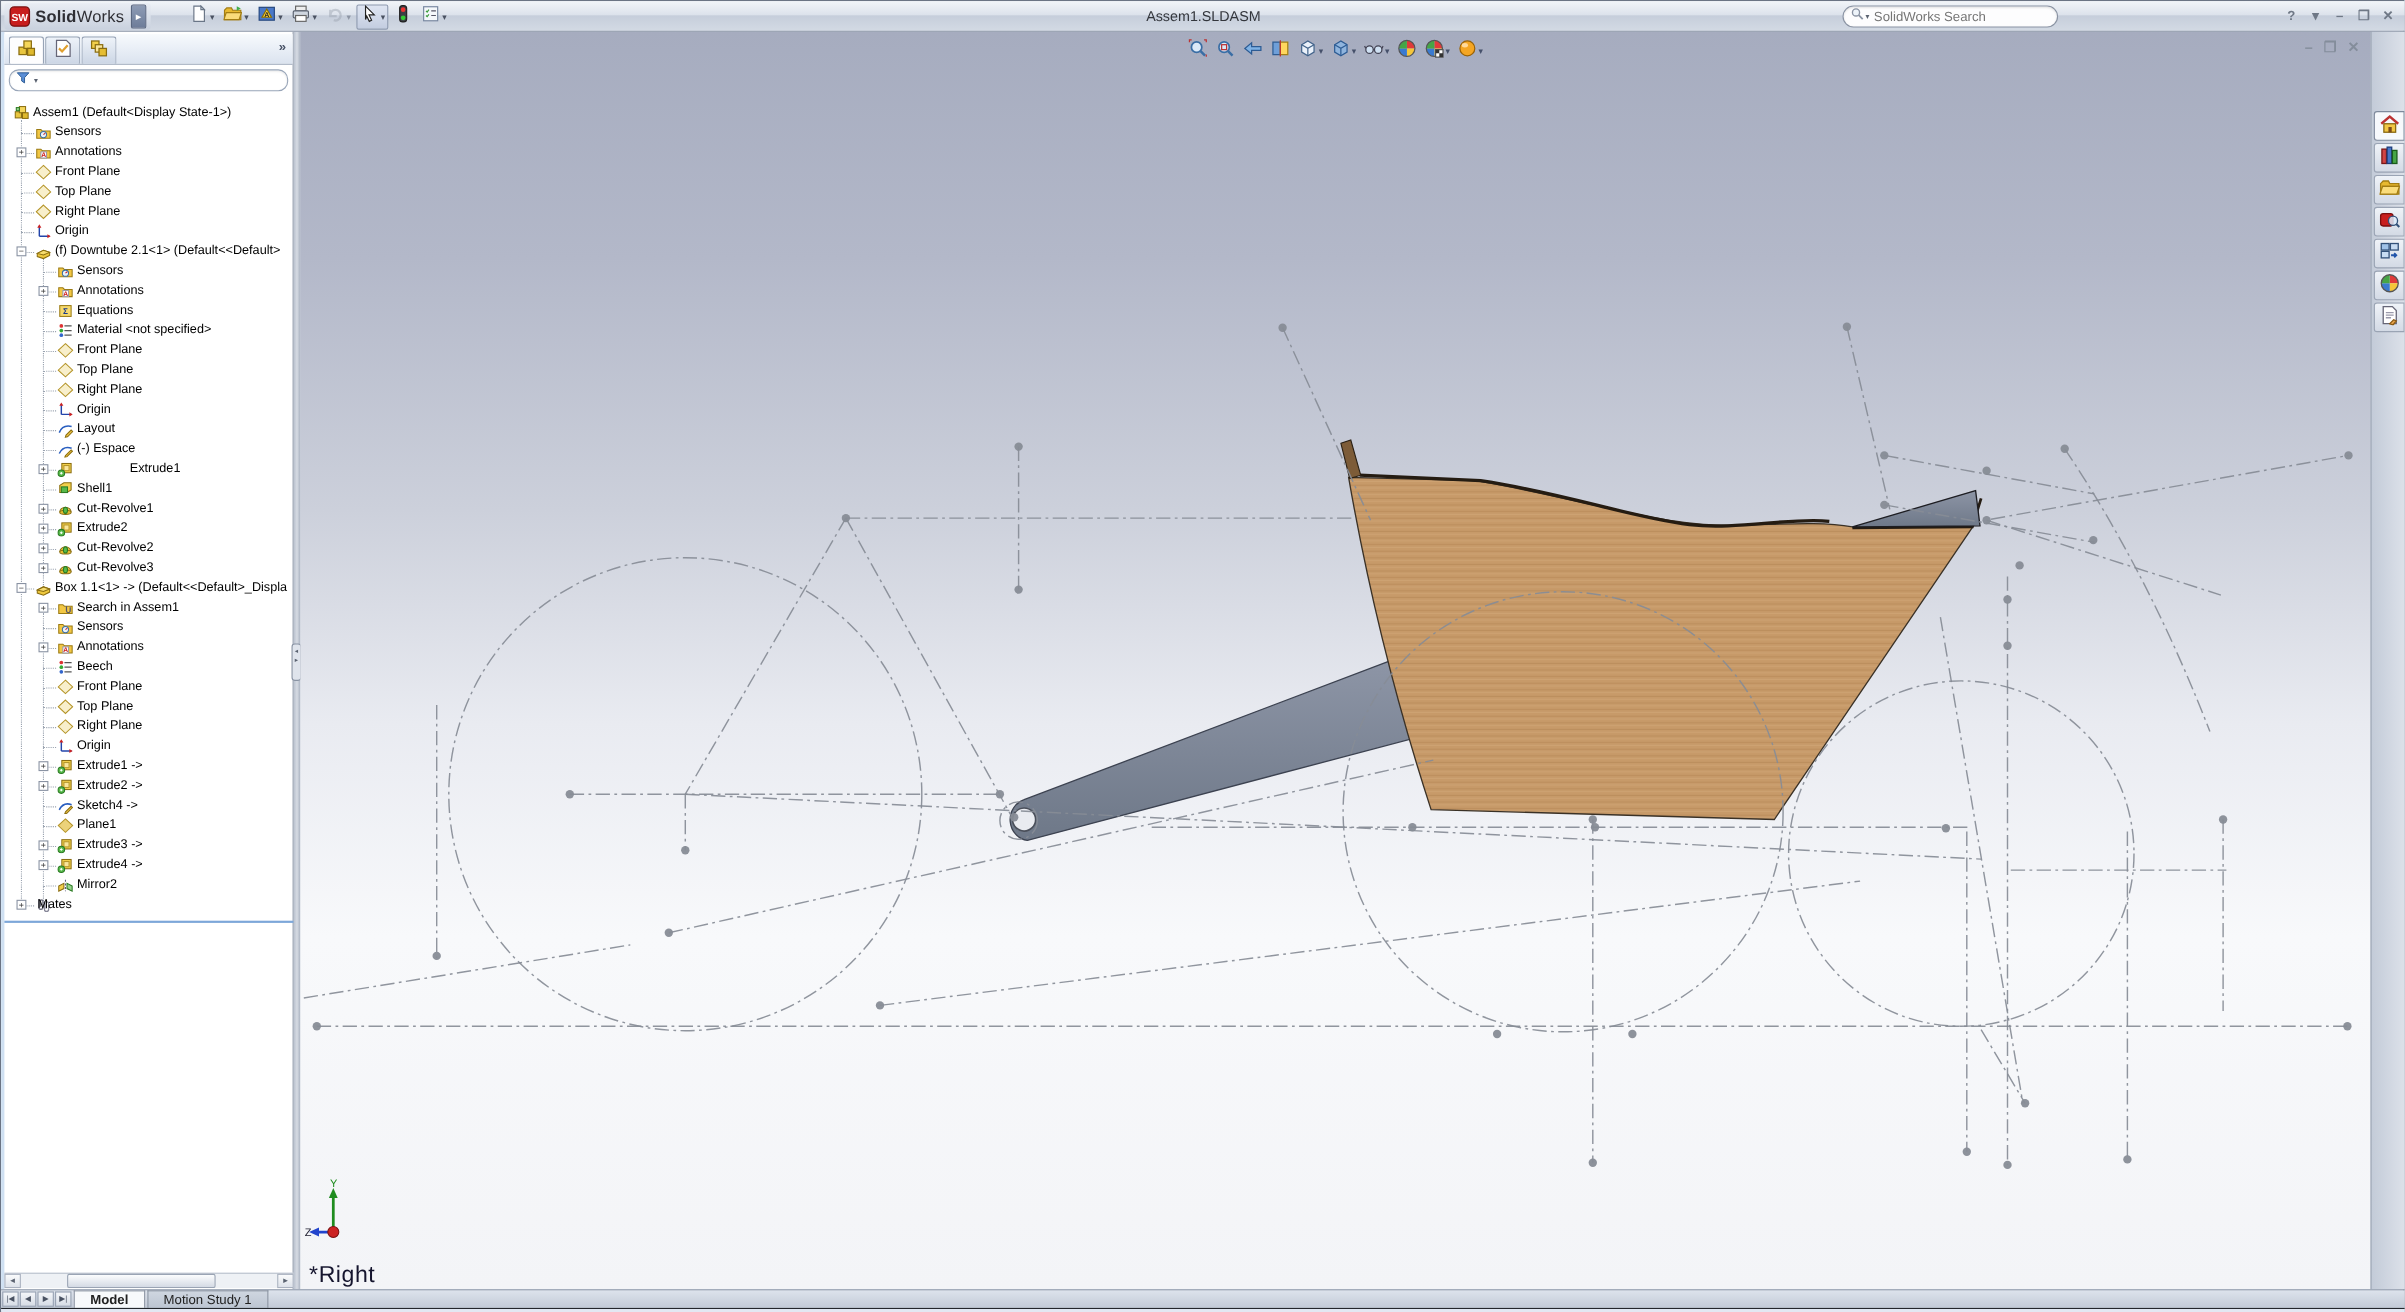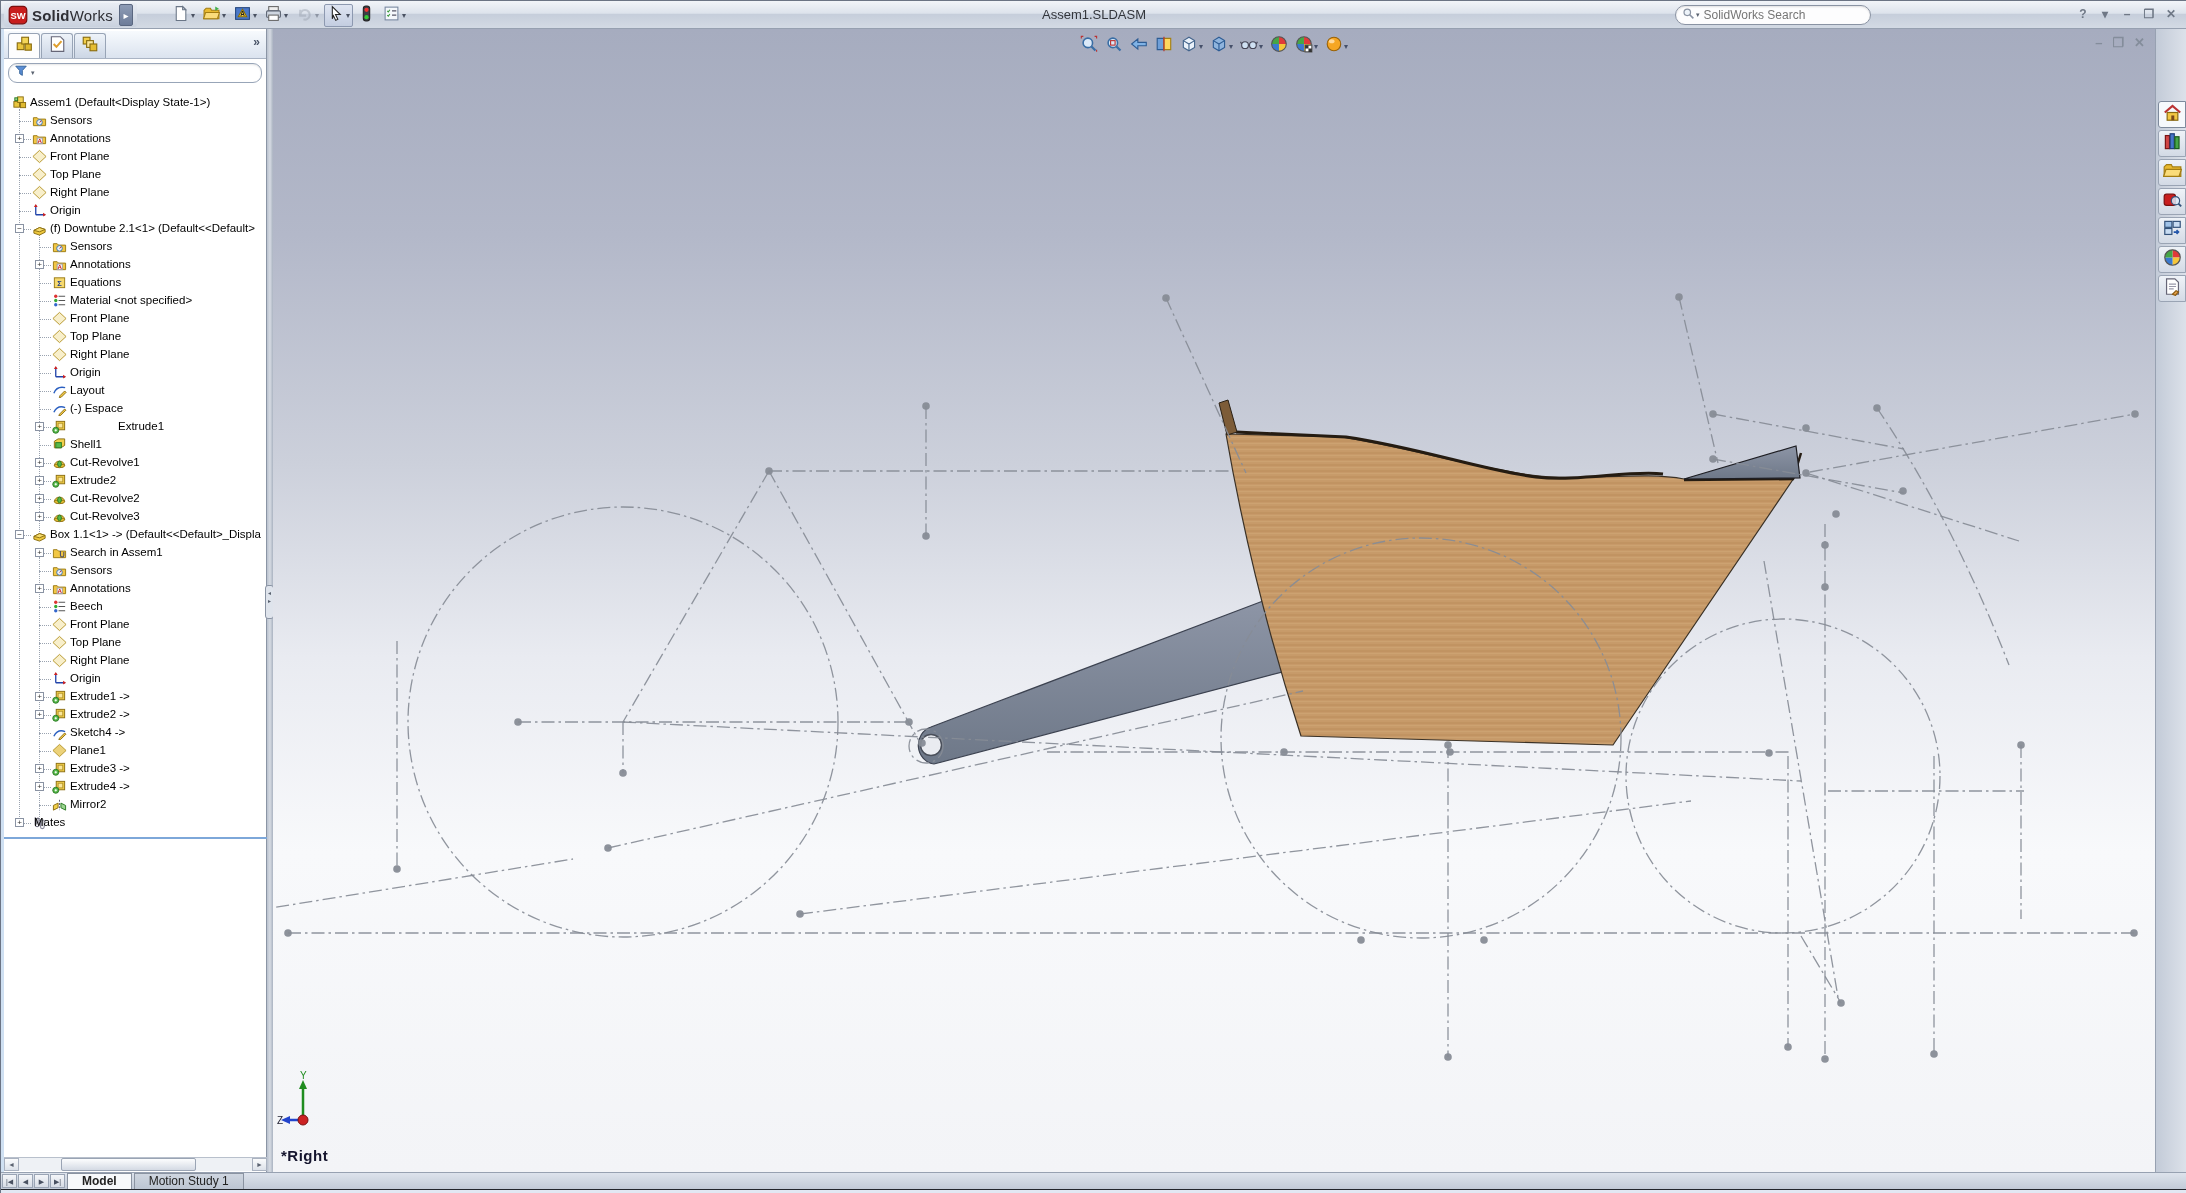--- a/index.html
+++ b/index.html
@@ -70,21 +70,21 @@
   
   .viewport { position:absolute; left:272px; top:0; width:1882px; height:1143px; overflow:hidden;
     background:linear-gradient(#a6acbf 0%, #b3b8c9 18%, #ccd0db 38%, #e9ebf1 55%, #f8f9fb 72%, #f3f4f7 100%); }
   .canvas, .canvas svg { position:absolute; left:0; top:0; width:1882px; height:1143px; }
   .headsup { position:absolute; left:50%; top:4px; transform:translateX(-50%); display:flex; align-items:center; gap:3px; }
   .hu-btn { display:flex; align-items:center; padding:2px 2px; border-radius:2px; }
   .hu-caret { font-size:8px; color:#45506a; margin-left:1px; }
   .doc-controls { position:absolute; right:10px; top:6px; display:flex; gap:10px; }
   .doc-ctl { font-size:13px; font-weight:bold; color:#848d9b; }
   .triad { position:absolute; left:4px; bottom:40px; width:60px; height:62px; }
-  .view-label { position:absolute; left:8px; top:1118px; font-size:15px; font-weight:bold; color:#15152e; letter-spacing:0.5px; }
+  .view-label { position:absolute; left:8px; top:1118px; font-size:21px; font-weight:normal; color:#15152e; letter-spacing:0.5px; }
 
   
   .taskpane { position:absolute; right:0; top:0; width:32px; height:1143px;
     background:linear-gradient(90deg,#c3cbd8,#dde2ea); border-left:1px solid #97a1b1; }
   .tp-btn { position:absolute; left:2px; width:28px; height:27px; display:flex; justify-content:center; align-items:center;
     background:linear-gradient(#eff3f8,#d3dae5); border:1px solid #9aa4b4; border-radius:3px 0 0 3px; }
   .tp-btn.active { background:#f6f9fc; border-color:#7e8a9c; }
 
   
   .bottombar { position:absolute; left:0; top:1171px; width:2186px; height:17px;

